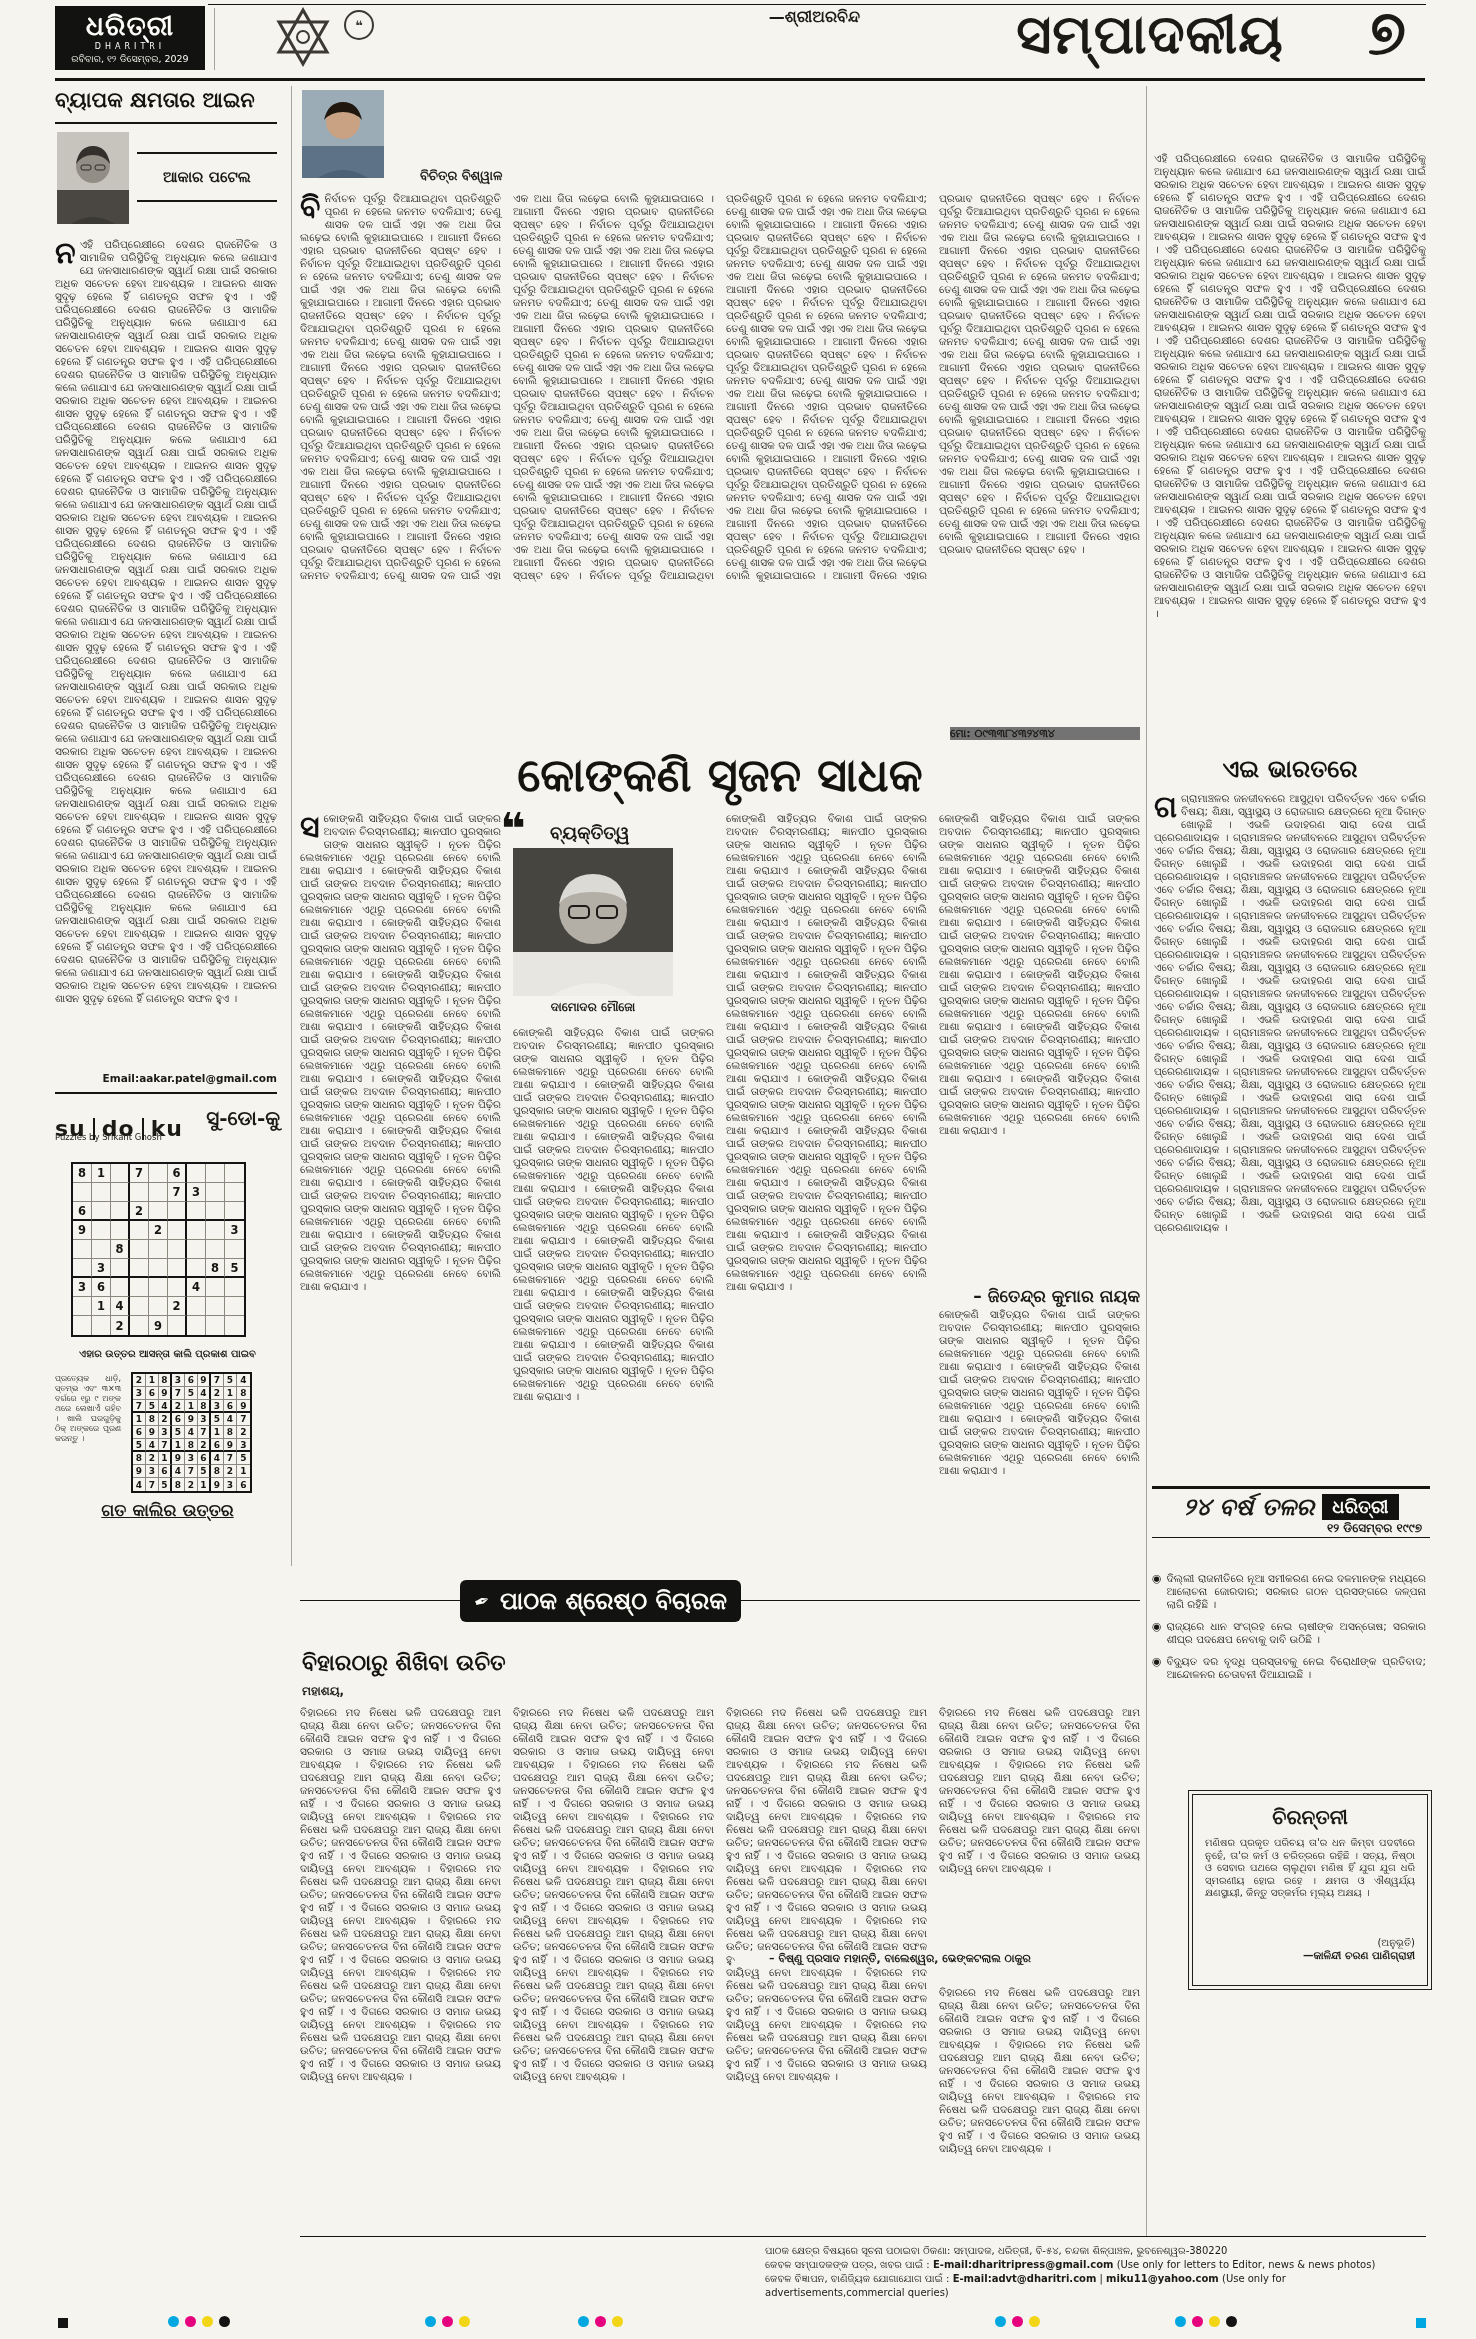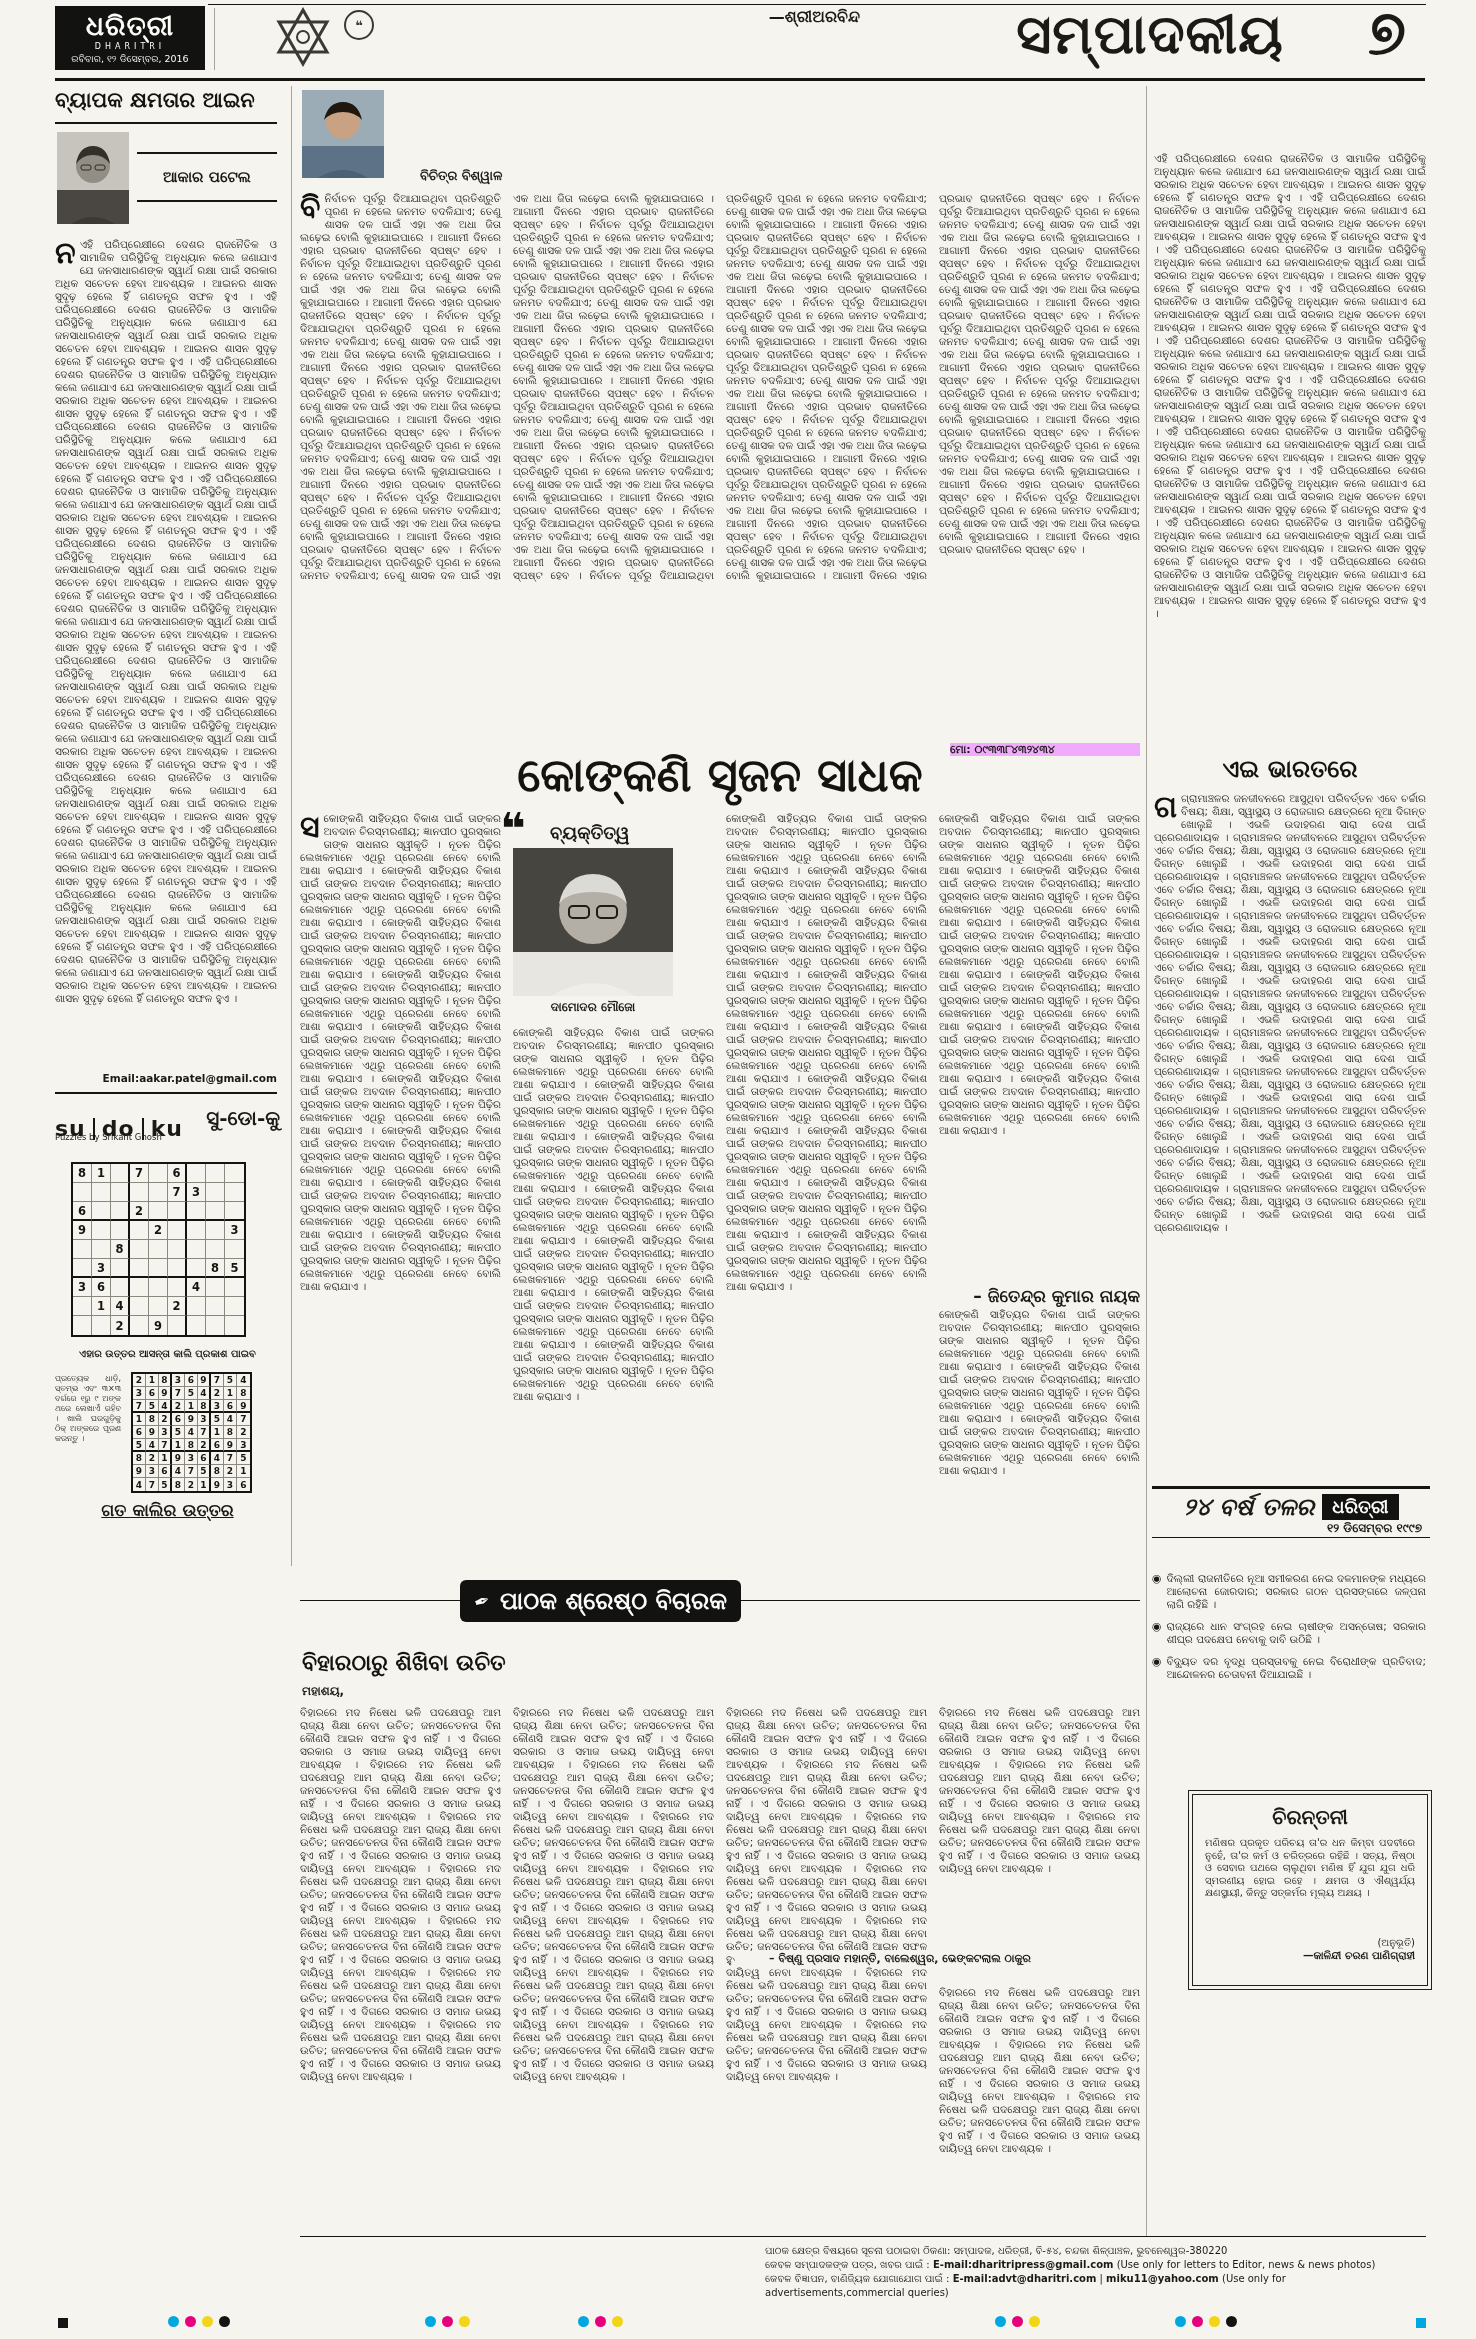--- a/index.html
+++ b/index.html
@@ -63,21 +63,21 @@
 </style>
 </head>
 <body>
 
 <div class="page">
 
   <div class="abs rule-h" style="left:208px;top:4px;width:1218px;height:1px;"></div>
   <div class="abs masthead" style="left:55px;top:6px;width:150px;height:64px;">
     <div class="logo">ଧରିତ୍ରୀ</div>
     <div class="logo-en">DHARITRI</div>
-    <div class="mdate">ରବିବାର, ୧୨ ଡିସେମ୍ବର, 2016</div>
+    <div class="mdate">ରବିବାର, ୧୨ ଡିସେମ୍ବର, 2029</div>
   </div>
   <div class="abs rule-v" style="left:214px;top:8px;height:62px;"></div>
 
   <div class="abs" style="left:272px;top:6px;">
     <svg width="62" height="62" viewBox="0 0 62 62">
       <polygon points="31,4 55,46 7,46" fill="none" stroke="#3c3933" stroke-width="3"></polygon>
       <polygon points="31,58 7,16 55,16" fill="none" stroke="#3c3933" stroke-width="3"></polygon>
       <circle cx="31" cy="31" r="6" fill="none" stroke="#3c3933" stroke-width="2"></circle>
     </svg>
   </div>
@@ -304,21 +304,21 @@
       <circle cx="41" cy="32" r="17" fill="#c9a183"></circle>
       <path d="M22,30 q4,-18 19,-18 q15,0 19,18 q-7,-8 -19,-8 q-12,0 -19,8" fill="#20180f"></path>
       <path d="M16,88 q25,-16 50,0 z" fill="#4c6076"></path>
     </svg>
   </div>
   <div class="abs bold" style="left:420px;top:168px;font-size:13px;">ବିଚିତ୍ର ବିଶ୍ୱାଳ</div>
 
   <div class="abs bodytext" style="left:300px;top:192px;width:840px;height:548px;column-count:4;column-gap:12px;">
     <span class="dcap">ବି</span><span>ନିର୍ବାଚନ ପୂର୍ବରୁ ଦିଆଯାଇଥିବା ପ୍ରତିଶ୍ରୁତି ପୂରଣ ନ ହେଲେ ଜନମତ ବଦଳିଯାଏ; ତେଣୁ ଶାସକ ଦଳ ପାଇଁ ଏହା ଏକ ଅଧା ଜିତା ଲଢ଼େଇ ବୋଲି କୁହାଯାଇପାରେ । ଆଗାମୀ ଦିନରେ ଏହାର ପ୍ରଭାବ ରାଜନୀତିରେ ସ୍ପଷ୍ଟ ହେବ । ନିର୍ବାଚନ ପୂର୍ବରୁ ଦିଆଯାଇଥିବା ପ୍ରତିଶ୍ରୁତି ପୂରଣ ନ ହେଲେ ଜନମତ ବଦଳିଯାଏ; ତେଣୁ ଶାସକ ଦଳ ପାଇଁ ଏହା ଏକ ଅଧା ଜିତା ଲଢ଼େଇ ବୋଲି କୁହାଯାଇପାରେ । ଆଗାମୀ ଦିନରେ ଏହାର ପ୍ରଭାବ ରାଜନୀତିରେ ସ୍ପଷ୍ଟ ହେବ । ନିର୍ବାଚନ ପୂର୍ବରୁ ଦିଆଯାଇଥିବା ପ୍ରତିଶ୍ରୁତି ପୂରଣ ନ ହେଲେ ଜନମତ ବଦଳିଯାଏ; ତେଣୁ ଶାସକ ଦଳ ପାଇଁ ଏହା ଏକ ଅଧା ଜିତା ଲଢ଼େଇ ବୋଲି କୁହାଯାଇପାରେ । ଆଗାମୀ ଦିନରେ ଏହାର ପ୍ରଭାବ ରାଜନୀତିରେ ସ୍ପଷ୍ଟ ହେବ । ନିର୍ବାଚନ ପୂର୍ବରୁ ଦିଆଯାଇଥିବା ପ୍ରତିଶ୍ରୁତି ପୂରଣ ନ ହେଲେ ଜନମତ ବଦଳିଯାଏ; ତେଣୁ ଶାସକ ଦଳ ପାଇଁ ଏହା ଏକ ଅଧା ଜିତା ଲଢ଼େଇ ବୋଲି କୁହାଯାଇପାରେ । ଆଗାମୀ ଦିନରେ ଏହାର ପ୍ରଭାବ ରାଜନୀତିରେ ସ୍ପଷ୍ଟ ହେବ । ନିର୍ବାଚନ ପୂର୍ବରୁ ଦିଆଯାଇଥିବା ପ୍ରତିଶ୍ରୁତି ପୂରଣ ନ ହେଲେ ଜନମତ ବଦଳିଯାଏ; ତେଣୁ ଶାସକ ଦଳ ପାଇଁ ଏହା ଏକ ଅଧା ଜିତା ଲଢ଼େଇ ବୋଲି କୁହାଯାଇପାରେ । ଆଗାମୀ ଦିନରେ ଏହାର ପ୍ରଭାବ ରାଜନୀତିରେ ସ୍ପଷ୍ଟ ହେବ । ନିର୍ବାଚନ ପୂର୍ବରୁ ଦିଆଯାଇଥିବା ପ୍ରତିଶ୍ରୁତି ପୂରଣ ନ ହେଲେ ଜନମତ ବଦଳିଯାଏ; ତେଣୁ ଶାସକ ଦଳ ପାଇଁ ଏହା ଏକ ଅଧା ଜିତା ଲଢ଼େଇ ବୋଲି କୁହାଯାଇପାରେ । ଆଗାମୀ ଦିନରେ ଏହାର ପ୍ରଭାବ ରାଜନୀତିରେ ସ୍ପଷ୍ଟ ହେବ । ନିର୍ବାଚନ ପୂର୍ବରୁ ଦିଆଯାଇଥିବା ପ୍ରତିଶ୍ରୁତି ପୂରଣ ନ ହେଲେ ଜନମତ ବଦଳିଯାଏ; ତେଣୁ ଶାସକ ଦଳ ପାଇଁ ଏହା ଏକ ଅଧା ଜିତା ଲଢ଼େଇ ବୋଲି କୁହାଯାଇପାରେ । ଆଗାମୀ ଦିନରେ ଏହାର ପ୍ରଭାବ ରାଜନୀତିରେ ସ୍ପଷ୍ଟ ହେବ । ନିର୍ବାଚନ ପୂର୍ବରୁ ଦିଆଯାଇଥିବା ପ୍ରତିଶ୍ରୁତି ପୂରଣ ନ ହେଲେ ଜନମତ ବଦଳିଯାଏ; ତେଣୁ ଶାସକ ଦଳ ପାଇଁ ଏହା ଏକ ଅଧା ଜିତା ଲଢ଼େଇ ବୋଲି କୁହାଯାଇପାରେ । ଆଗାମୀ ଦିନରେ ଏହାର ପ୍ରଭାବ ରାଜନୀତିରେ ସ୍ପଷ୍ଟ ହେବ । ନିର୍ବାଚନ ପୂର୍ବରୁ ଦିଆଯାଇଥିବା ପ୍ରତିଶ୍ରୁତି ପୂରଣ ନ ହେଲେ ଜନମତ ବଦଳିଯାଏ; ତେଣୁ ଶାସକ ଦଳ ପାଇଁ ଏହା ଏକ ଅଧା ଜିତା ଲଢ଼େଇ ବୋଲି କୁହାଯାଇପାରେ । ଆଗାମୀ ଦିନରେ ଏହାର ପ୍ରଭାବ ରାଜନୀତିରେ ସ୍ପଷ୍ଟ ହେବ । ନିର୍ବାଚନ ପୂର୍ବରୁ ଦିଆଯାଇଥିବା ପ୍ରତିଶ୍ରୁତି ପୂରଣ ନ ହେଲେ ଜନମତ ବଦଳିଯାଏ; ତେଣୁ ଶାସକ ଦଳ ପାଇଁ ଏହା ଏକ ଅଧା ଜିତା ଲଢ଼େଇ ବୋଲି କୁହାଯାଇପାରେ । ଆଗାମୀ ଦିନରେ ଏହାର ପ୍ରଭାବ ରାଜନୀତିରେ ସ୍ପଷ୍ଟ ହେବ । ନିର୍ବାଚନ ପୂର୍ବରୁ ଦିଆଯାଇଥିବା ପ୍ରତିଶ୍ରୁତି ପୂରଣ ନ ହେଲେ ଜନମତ ବଦଳିଯାଏ; ତେଣୁ ଶାସକ ଦଳ ପାଇଁ ଏହା ଏକ ଅଧା ଜିତା ଲଢ଼େଇ ବୋଲି କୁହାଯାଇପାରେ । ଆଗାମୀ ଦିନରେ ଏହାର ପ୍ରଭାବ ରାଜନୀତିରେ ସ୍ପଷ୍ଟ ହେବ । ନିର୍ବାଚନ ପୂର୍ବରୁ ଦିଆଯାଇଥିବା ପ୍ରତିଶ୍ରୁତି ପୂରଣ ନ ହେଲେ ଜନମତ ବଦଳିଯାଏ; ତେଣୁ ଶାସକ ଦଳ ପାଇଁ ଏହା ଏକ ଅଧା ଜିତା ଲଢ଼େଇ ବୋଲି କୁହାଯାଇପାରେ । ଆଗାମୀ ଦିନରେ ଏହାର ପ୍ରଭାବ ରାଜନୀତିରେ ସ୍ପଷ୍ଟ ହେବ । ନିର୍ବାଚନ ପୂର୍ବରୁ ଦିଆଯାଇଥିବା ପ୍ରତିଶ୍ରୁତି ପୂରଣ ନ ହେଲେ ଜନମତ ବଦଳିଯାଏ; ତେଣୁ ଶାସକ ଦଳ ପାଇଁ ଏହା ଏକ ଅଧା ଜିତା ଲଢ଼େଇ ବୋଲି କୁହାଯାଇପାରେ । ଆଗାମୀ ଦିନରେ ଏହାର ପ୍ରଭାବ ରାଜନୀତିରେ ସ୍ପଷ୍ଟ ହେବ । ନିର୍ବାଚନ ପୂର୍ବରୁ ଦିଆଯାଇଥିବା ପ୍ରତିଶ୍ରୁତି ପୂରଣ ନ ହେଲେ ଜନମତ ବଦଳିଯାଏ; ତେଣୁ ଶାସକ ଦଳ ପାଇଁ ଏହା ଏକ ଅଧା ଜିତା ଲଢ଼େଇ ବୋଲି କୁହାଯାଇପାରେ । ଆଗାମୀ ଦିନରେ ଏହାର ପ୍ରଭାବ ରାଜନୀତିରେ ସ୍ପଷ୍ଟ ହେବ । ନିର୍ବାଚନ ପୂର୍ବରୁ ଦିଆଯାଇଥିବା ପ୍ରତିଶ୍ରୁତି ପୂରଣ ନ ହେଲେ ଜନମତ ବଦଳିଯାଏ; ତେଣୁ ଶାସକ ଦଳ ପାଇଁ ଏହା ଏକ ଅଧା ଜିତା ଲଢ଼େଇ ବୋଲି କୁହାଯାଇପାରେ । ଆଗାମୀ ଦିନରେ ଏହାର ପ୍ରଭାବ ରାଜନୀତିରେ ସ୍ପଷ୍ଟ ହେବ । ନିର୍ବାଚନ ପୂର୍ବରୁ ଦିଆଯାଇଥିବା ପ୍ରତିଶ୍ରୁତି ପୂରଣ ନ ହେଲେ ଜନମତ ବଦଳିଯାଏ; ତେଣୁ ଶାସକ ଦଳ ପାଇଁ ଏହା ଏକ ଅଧା ଜିତା ଲଢ଼େଇ ବୋଲି କୁହାଯାଇପାରେ । ଆଗାମୀ ଦିନରେ ଏହାର ପ୍ରଭାବ ରାଜନୀତିରେ ସ୍ପଷ୍ଟ ହେବ । ନିର୍ବାଚନ ପୂର୍ବରୁ ଦିଆଯାଇଥିବା ପ୍ରତିଶ୍ରୁତି ପୂରଣ ନ ହେଲେ ଜନମତ ବଦଳିଯାଏ; ତେଣୁ ଶାସକ ଦଳ ପାଇଁ ଏହା ଏକ ଅଧା ଜିତା ଲଢ଼େଇ ବୋଲି କୁହାଯାଇପାରେ । ଆଗାମୀ ଦିନରେ ଏହାର ପ୍ରଭାବ ରାଜନୀତିରେ ସ୍ପଷ୍ଟ ହେବ । ନିର୍ବାଚନ ପୂର୍ବରୁ ଦିଆଯାଇଥିବା ପ୍ରତିଶ୍ରୁତି ପୂରଣ ନ ହେଲେ ଜନମତ ବଦଳିଯାଏ; ତେଣୁ ଶାସକ ଦଳ ପାଇଁ ଏହା ଏକ ଅଧା ଜିତା ଲଢ଼େଇ ବୋଲି କୁହାଯାଇପାରେ । ଆଗାମୀ ଦିନରେ ଏହାର ପ୍ରଭାବ ରାଜନୀତିରେ ସ୍ପଷ୍ଟ ହେବ । ନିର୍ବାଚନ ପୂର୍ବରୁ ଦିଆଯାଇଥିବା ପ୍ରତିଶ୍ରୁତି ପୂରଣ ନ ହେଲେ ଜନମତ ବଦଳିଯାଏ; ତେଣୁ ଶାସକ ଦଳ ପାଇଁ ଏହା ଏକ ଅଧା ଜିତା ଲଢ଼େଇ ବୋଲି କୁହାଯାଇପାରେ । ଆଗାମୀ ଦିନରେ ଏହାର ପ୍ରଭାବ ରାଜନୀତିରେ ସ୍ପଷ୍ଟ ହେବ । ନିର୍ବାଚନ ପୂର୍ବରୁ ଦିଆଯାଇଥିବା ପ୍ରତିଶ୍ରୁତି ପୂରଣ ନ ହେଲେ ଜନମତ ବଦଳିଯାଏ; ତେଣୁ ଶାସକ ଦଳ ପାଇଁ ଏହା ଏକ ଅଧା ଜିତା ଲଢ଼େଇ ବୋଲି କୁହାଯାଇପାରେ । ଆଗାମୀ ଦିନରେ ଏହାର ପ୍ରଭାବ ରାଜନୀତିରେ ସ୍ପଷ୍ଟ ହେବ । ନିର୍ବାଚନ ପୂର୍ବରୁ ଦିଆଯାଇଥିବା ପ୍ରତିଶ୍ରୁତି ପୂରଣ ନ ହେଲେ ଜନମତ ବଦଳିଯାଏ; ତେଣୁ ଶାସକ ଦଳ ପାଇଁ ଏହା ଏକ ଅଧା ଜିତା ଲଢ଼େଇ ବୋଲି କୁହାଯାଇପାରେ । ଆଗାମୀ ଦିନରେ ଏହାର ପ୍ରଭାବ ରାଜନୀତିରେ ସ୍ପଷ୍ଟ ହେବ । ନିର୍ବାଚନ ପୂର୍ବରୁ ଦିଆଯାଇଥିବା ପ୍ରତିଶ୍ରୁତି ପୂରଣ ନ ହେଲେ ଜନମତ ବଦଳିଯାଏ; ତେଣୁ ଶାସକ ଦଳ ପାଇଁ ଏହା ଏକ ଅଧା ଜିତା ଲଢ଼େଇ ବୋଲି କୁହାଯାଇପାରେ । ଆଗାମୀ ଦିନରେ ଏହାର ପ୍ରଭାବ ରାଜନୀତିରେ ସ୍ପଷ୍ଟ ହେବ । ନିର୍ବାଚନ ପୂର୍ବରୁ ଦିଆଯାଇଥିବା ପ୍ରତିଶ୍ରୁତି ପୂରଣ ନ ହେଲେ ଜନମତ ବଦଳିଯାଏ; ତେଣୁ ଶାସକ ଦଳ ପାଇଁ ଏହା ଏକ ଅଧା ଜିତା ଲଢ଼େଇ ବୋଲି କୁହାଯାଇପାରେ । ଆଗାମୀ ଦିନରେ ଏହାର ପ୍ରଭାବ ରାଜନୀତିରେ ସ୍ପଷ୍ଟ ହେବ । ନିର୍ବାଚନ ପୂର୍ବରୁ ଦିଆଯାଇଥିବା ପ୍ରତିଶ୍ରୁତି ପୂରଣ ନ ହେଲେ ଜନମତ ବଦଳିଯାଏ; ତେଣୁ ଶାସକ ଦଳ ପାଇଁ ଏହା ଏକ ଅଧା ଜିତା ଲଢ଼େଇ ବୋଲି କୁହାଯାଇପାରେ । ଆଗାମୀ ଦିନରେ ଏହାର ପ୍ରଭାବ ରାଜନୀତିରେ ସ୍ପଷ୍ଟ ହେବ । ନିର୍ବାଚନ ପୂର୍ବରୁ ଦିଆଯାଇଥିବା ପ୍ରତିଶ୍ରୁତି ପୂରଣ ନ ହେଲେ ଜନମତ ବଦଳିଯାଏ; ତେଣୁ ଶାସକ ଦଳ ପାଇଁ ଏହା ଏକ ଅଧା ଜିତା ଲଢ଼େଇ ବୋଲି କୁହାଯାଇପାରେ । ଆଗାମୀ ଦିନରେ ଏହାର ପ୍ରଭାବ ରାଜନୀତିରେ ସ୍ପଷ୍ଟ ହେବ । ନିର୍ବାଚନ ପୂର୍ବରୁ ଦିଆଯାଇଥିବା ପ୍ରତିଶ୍ରୁତି ପୂରଣ ନ ହେଲେ ଜନମତ ବଦଳିଯାଏ; ତେଣୁ ଶାସକ ଦଳ ପାଇଁ ଏହା ଏକ ଅଧା ଜିତା ଲଢ଼େଇ ବୋଲି କୁହାଯାଇପାରେ । ଆଗାମୀ ଦିନରେ ଏହାର ପ୍ରଭାବ ରାଜନୀତିରେ ସ୍ପଷ୍ଟ ହେବ । </span>
   </div>
-  <div class="abs bold" style="left:950px;top:727px;width:190px;font-size:11px;background:#f0abfc;margin-top:16px;">ମୋ: ୦୯୩୩୮୪୩୨୪୩୪</div>
+  <div class="abs bold" style="left:950px;top:727px;width:190px;font-size:11px;background:#737373;">ମୋ: ୦୯୩୩୮୪୩୨୪୩୪</div>
 
   <div class="abs bodytext" style="left:1154px;top:152px;width:272px;height:592px;">ଏହି ପରିପ୍ରେକ୍ଷୀରେ ଦେଶର ରାଜନୈତିକ ଓ ସାମାଜିକ ପରିସ୍ଥିତିକୁ ଅନୁଧ୍ୟାନ କଲେ ଜଣାଯାଏ ଯେ ଜନସାଧାରଣଙ୍କ ସ୍ୱାର୍ଥ ରକ୍ଷା ପାଇଁ ସରକାର ଅଧିକ ସଚେତନ ହେବା ଆବଶ୍ୟକ । ଆଇନର ଶାସନ ସୁଦୃଢ଼ ହେଲେ ହିଁ ଗଣତନ୍ତ୍ର ସଫଳ ହୁଏ । ଏହି ପରିପ୍ରେକ୍ଷୀରେ ଦେଶର ରାଜନୈତିକ ଓ ସାମାଜିକ ପରିସ୍ଥିତିକୁ ଅନୁଧ୍ୟାନ କଲେ ଜଣାଯାଏ ଯେ ଜନସାଧାରଣଙ୍କ ସ୍ୱାର୍ଥ ରକ୍ଷା ପାଇଁ ସରକାର ଅଧିକ ସଚେତନ ହେବା ଆବଶ୍ୟକ । ଆଇନର ଶାସନ ସୁଦୃଢ଼ ହେଲେ ହିଁ ଗଣତନ୍ତ୍ର ସଫଳ ହୁଏ । ଏହି ପରିପ୍ରେକ୍ଷୀରେ ଦେଶର ରାଜନୈତିକ ଓ ସାମାଜିକ ପରିସ୍ଥିତିକୁ ଅନୁଧ୍ୟାନ କଲେ ଜଣାଯାଏ ଯେ ଜନସାଧାରଣଙ୍କ ସ୍ୱାର୍ଥ ରକ୍ଷା ପାଇଁ ସରକାର ଅଧିକ ସଚେତନ ହେବା ଆବଶ୍ୟକ । ଆଇନର ଶାସନ ସୁଦୃଢ଼ ହେଲେ ହିଁ ଗଣତନ୍ତ୍ର ସଫଳ ହୁଏ । ଏହି ପରିପ୍ରେକ୍ଷୀରେ ଦେଶର ରାଜନୈତିକ ଓ ସାମାଜିକ ପରିସ୍ଥିତିକୁ ଅନୁଧ୍ୟାନ କଲେ ଜଣାଯାଏ ଯେ ଜନସାଧାରଣଙ୍କ ସ୍ୱାର୍ଥ ରକ୍ଷା ପାଇଁ ସରକାର ଅଧିକ ସଚେତନ ହେବା ଆବଶ୍ୟକ । ଆଇନର ଶାସନ ସୁଦୃଢ଼ ହେଲେ ହିଁ ଗଣତନ୍ତ୍ର ସଫଳ ହୁଏ । ଏହି ପରିପ୍ରେକ୍ଷୀରେ ଦେଶର ରାଜନୈତିକ ଓ ସାମାଜିକ ପରିସ୍ଥିତିକୁ ଅନୁଧ୍ୟାନ କଲେ ଜଣାଯାଏ ଯେ ଜନସାଧାରଣଙ୍କ ସ୍ୱାର୍ଥ ରକ୍ଷା ପାଇଁ ସରକାର ଅଧିକ ସଚେତନ ହେବା ଆବଶ୍ୟକ । ଆଇନର ଶାସନ ସୁଦୃଢ଼ ହେଲେ ହିଁ ଗଣତନ୍ତ୍ର ସଫଳ ହୁଏ । ଏହି ପରିପ୍ରେକ୍ଷୀରେ ଦେଶର ରାଜନୈତିକ ଓ ସାମାଜିକ ପରିସ୍ଥିତିକୁ ଅନୁଧ୍ୟାନ କଲେ ଜଣାଯାଏ ଯେ ଜନସାଧାରଣଙ୍କ ସ୍ୱାର୍ଥ ରକ୍ଷା ପାଇଁ ସରକାର ଅଧିକ ସଚେତନ ହେବା ଆବଶ୍ୟକ । ଆଇନର ଶାସନ ସୁଦୃଢ଼ ହେଲେ ହିଁ ଗଣତନ୍ତ୍ର ସଫଳ ହୁଏ । ଏହି ପରିପ୍ରେକ୍ଷୀରେ ଦେଶର ରାଜନୈତିକ ଓ ସାମାଜିକ ପରିସ୍ଥିତିକୁ ଅନୁଧ୍ୟାନ କଲେ ଜଣାଯାଏ ଯେ ଜନସାଧାରଣଙ୍କ ସ୍ୱାର୍ଥ ରକ୍ଷା ପାଇଁ ସରକାର ଅଧିକ ସଚେତନ ହେବା ଆବଶ୍ୟକ । ଆଇନର ଶାସନ ସୁଦୃଢ଼ ହେଲେ ହିଁ ଗଣତନ୍ତ୍ର ସଫଳ ହୁଏ । ଏହି ପରିପ୍ରେକ୍ଷୀରେ ଦେଶର ରାଜନୈତିକ ଓ ସାମାଜିକ ପରିସ୍ଥିତିକୁ ଅନୁଧ୍ୟାନ କଲେ ଜଣାଯାଏ ଯେ ଜନସାଧାରଣଙ୍କ ସ୍ୱାର୍ଥ ରକ୍ଷା ପାଇଁ ସରକାର ଅଧିକ ସଚେତନ ହେବା ଆବଶ୍ୟକ । ଆଇନର ଶାସନ ସୁଦୃଢ଼ ହେଲେ ହିଁ ଗଣତନ୍ତ୍ର ସଫଳ ହୁଏ । ଏହି ପରିପ୍ରେକ୍ଷୀରେ ଦେଶର ରାଜନୈତିକ ଓ ସାମାଜିକ ପରିସ୍ଥିତିକୁ ଅନୁଧ୍ୟାନ କଲେ ଜଣାଯାଏ ଯେ ଜନସାଧାରଣଙ୍କ ସ୍ୱାର୍ଥ ରକ୍ଷା ପାଇଁ ସରକାର ଅଧିକ ସଚେତନ ହେବା ଆବଶ୍ୟକ । ଆଇନର ଶାସନ ସୁଦୃଢ଼ ହେଲେ ହିଁ ଗଣତନ୍ତ୍ର ସଫଳ ହୁଏ । ଏହି ପରିପ୍ରେକ୍ଷୀରେ ଦେଶର ରାଜନୈତିକ ଓ ସାମାଜିକ ପରିସ୍ଥିତିକୁ ଅନୁଧ୍ୟାନ କଲେ ଜଣାଯାଏ ଯେ ଜନସାଧାରଣଙ୍କ ସ୍ୱାର୍ଥ ରକ୍ଷା ପାଇଁ ସରକାର ଅଧିକ ସଚେତନ ହେବା ଆବଶ୍ୟକ । ଆଇନର ଶାସନ ସୁଦୃଢ଼ ହେଲେ ହିଁ ଗଣତନ୍ତ୍ର ସଫଳ ହୁଏ । </div>
 
   <div class="abs headline center" style="left:1154px;top:755px;width:272px;font-size:24px;">ଏଇ ଭାରତରେ</div>
   <div class="abs bodytext" style="left:1154px;top:792px;width:272px;height:686px;">
     <span class="dcap">ଗ</span><span>ଗ୍ରାମାଞ୍ଚଳର ଜନଜୀବନରେ ଆସୁଥିବା ପରିବର୍ତ୍ତନ ଏବେ ଚର୍ଚ୍ଚାର ବିଷୟ; ଶିକ୍ଷା, ସ୍ୱାସ୍ଥ୍ୟ ଓ ରୋଜଗାର କ୍ଷେତ୍ରରେ ନୂଆ ଦିଗନ୍ତ ଖୋଲୁଛି । ଏଭଳି ଉଦାହରଣ ସାରା ଦେଶ ପାଇଁ ପ୍ରେରଣାଦାୟକ । ଗ୍ରାମାଞ୍ଚଳର ଜନଜୀବନରେ ଆସୁଥିବା ପରିବର୍ତ୍ତନ ଏବେ ଚର୍ଚ୍ଚାର ବିଷୟ; ଶିକ୍ଷା, ସ୍ୱାସ୍ଥ୍ୟ ଓ ରୋଜଗାର କ୍ଷେତ୍ରରେ ନୂଆ ଦିଗନ୍ତ ଖୋଲୁଛି । ଏଭଳି ଉଦାହରଣ ସାରା ଦେଶ ପାଇଁ ପ୍ରେରଣାଦାୟକ । ଗ୍ରାମାଞ୍ଚଳର ଜନଜୀବନରେ ଆସୁଥିବା ପରିବର୍ତ୍ତନ ଏବେ ଚର୍ଚ୍ଚାର ବିଷୟ; ଶିକ୍ଷା, ସ୍ୱାସ୍ଥ୍ୟ ଓ ରୋଜଗାର କ୍ଷେତ୍ରରେ ନୂଆ ଦିଗନ୍ତ ଖୋଲୁଛି । ଏଭଳି ଉଦାହରଣ ସାରା ଦେଶ ପାଇଁ ପ୍ରେରଣାଦାୟକ । ଗ୍ରାମାଞ୍ଚଳର ଜନଜୀବନରେ ଆସୁଥିବା ପରିବର୍ତ୍ତନ ଏବେ ଚର୍ଚ୍ଚାର ବିଷୟ; ଶିକ୍ଷା, ସ୍ୱାସ୍ଥ୍ୟ ଓ ରୋଜଗାର କ୍ଷେତ୍ରରେ ନୂଆ ଦିଗନ୍ତ ଖୋଲୁଛି । ଏଭଳି ଉଦାହରଣ ସାରା ଦେଶ ପାଇଁ ପ୍ରେରଣାଦାୟକ । ଗ୍ରାମାଞ୍ଚଳର ଜନଜୀବନରେ ଆସୁଥିବା ପରିବର୍ତ୍ତନ ଏବେ ଚର୍ଚ୍ଚାର ବିଷୟ; ଶିକ୍ଷା, ସ୍ୱାସ୍ଥ୍ୟ ଓ ରୋଜଗାର କ୍ଷେତ୍ରରେ ନୂଆ ଦିଗନ୍ତ ଖୋଲୁଛି । ଏଭଳି ଉଦାହରଣ ସାରା ଦେଶ ପାଇଁ ପ୍ରେରଣାଦାୟକ । ଗ୍ରାମାଞ୍ଚଳର ଜନଜୀବନରେ ଆସୁଥିବା ପରିବର୍ତ୍ତନ ଏବେ ଚର୍ଚ୍ଚାର ବିଷୟ; ଶିକ୍ଷା, ସ୍ୱାସ୍ଥ୍ୟ ଓ ରୋଜଗାର କ୍ଷେତ୍ରରେ ନୂଆ ଦିଗନ୍ତ ଖୋଲୁଛି । ଏଭଳି ଉଦାହରଣ ସାରା ଦେଶ ପାଇଁ ପ୍ରେରଣାଦାୟକ । ଗ୍ରାମାଞ୍ଚଳର ଜନଜୀବନରେ ଆସୁଥିବା ପରିବର୍ତ୍ତନ ଏବେ ଚର୍ଚ୍ଚାର ବିଷୟ; ଶିକ୍ଷା, ସ୍ୱାସ୍ଥ୍ୟ ଓ ରୋଜଗାର କ୍ଷେତ୍ରରେ ନୂଆ ଦିଗନ୍ତ ଖୋଲୁଛି । ଏଭଳି ଉଦାହରଣ ସାରା ଦେଶ ପାଇଁ ପ୍ରେରଣାଦାୟକ । ଗ୍ରାମାଞ୍ଚଳର ଜନଜୀବନରେ ଆସୁଥିବା ପରିବର୍ତ୍ତନ ଏବେ ଚର୍ଚ୍ଚାର ବିଷୟ; ଶିକ୍ଷା, ସ୍ୱାସ୍ଥ୍ୟ ଓ ରୋଜଗାର କ୍ଷେତ୍ରରେ ନୂଆ ଦିଗନ୍ତ ଖୋଲୁଛି । ଏଭଳି ଉଦାହରଣ ସାରା ଦେଶ ପାଇଁ ପ୍ରେରଣାଦାୟକ । ଗ୍ରାମାଞ୍ଚଳର ଜନଜୀବନରେ ଆସୁଥିବା ପରିବର୍ତ୍ତନ ଏବେ ଚର୍ଚ୍ଚାର ବିଷୟ; ଶିକ୍ଷା, ସ୍ୱାସ୍ଥ୍ୟ ଓ ରୋଜଗାର କ୍ଷେତ୍ରରେ ନୂଆ ଦିଗନ୍ତ ଖୋଲୁଛି । ଏଭଳି ଉଦାହରଣ ସାରା ଦେଶ ପାଇଁ ପ୍ରେରଣାଦାୟକ । ଗ୍ରାମାଞ୍ଚଳର ଜନଜୀବନରେ ଆସୁଥିବା ପରିବର୍ତ୍ତନ ଏବେ ଚର୍ଚ୍ଚାର ବିଷୟ; ଶିକ୍ଷା, ସ୍ୱାସ୍ଥ୍ୟ ଓ ରୋଜଗାର କ୍ଷେତ୍ରରେ ନୂଆ ଦିଗନ୍ତ ଖୋଲୁଛି । ଏଭଳି ଉଦାହରଣ ସାରା ଦେଶ ପାଇଁ ପ୍ରେରଣାଦାୟକ । ଗ୍ରାମାଞ୍ଚଳର ଜନଜୀବନରେ ଆସୁଥିବା ପରିବର୍ତ୍ତନ ଏବେ ଚର୍ଚ୍ଚାର ବିଷୟ; ଶିକ୍ଷା, ସ୍ୱାସ୍ଥ୍ୟ ଓ ରୋଜଗାର କ୍ଷେତ୍ରରେ ନୂଆ ଦିଗନ୍ତ ଖୋଲୁଛି । ଏଭଳି ଉଦାହରଣ ସାରା ଦେଶ ପାଇଁ ପ୍ରେରଣାଦାୟକ । </span>
   </div>
 
   <div class="abs y24" style="left:1152px;top:1486px;width:274px;">
     <div class="y24-row">

